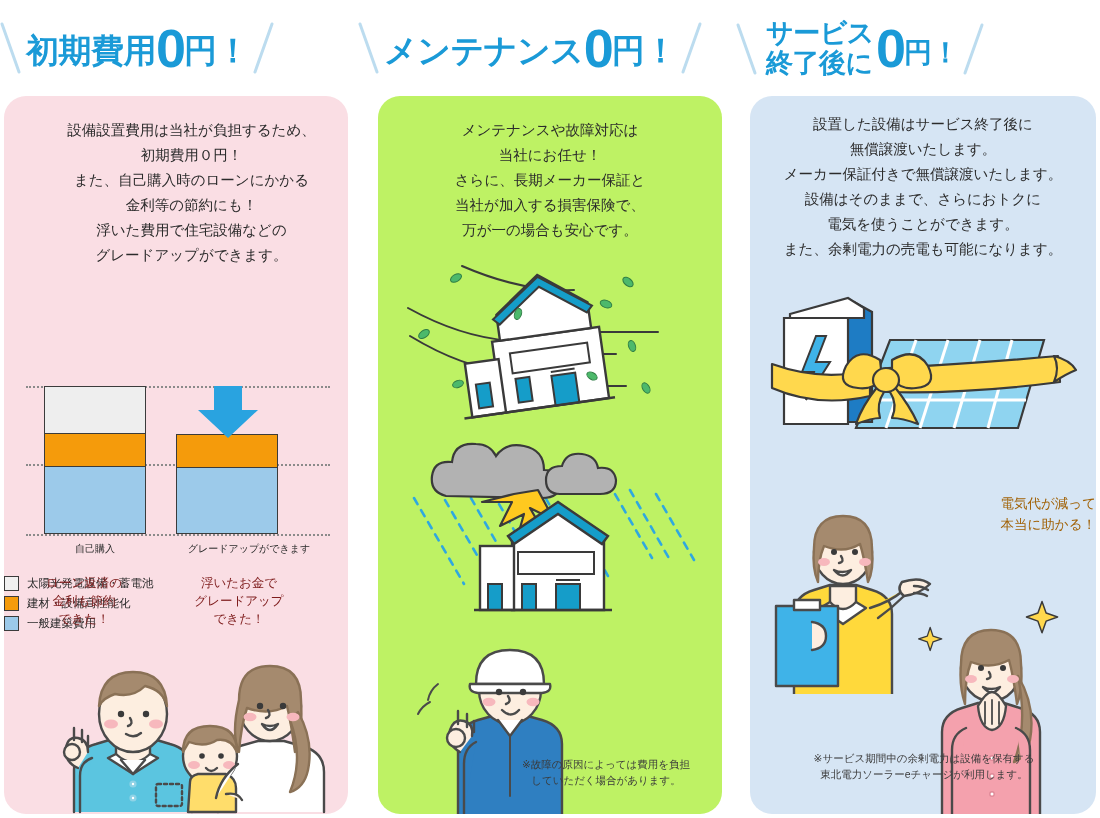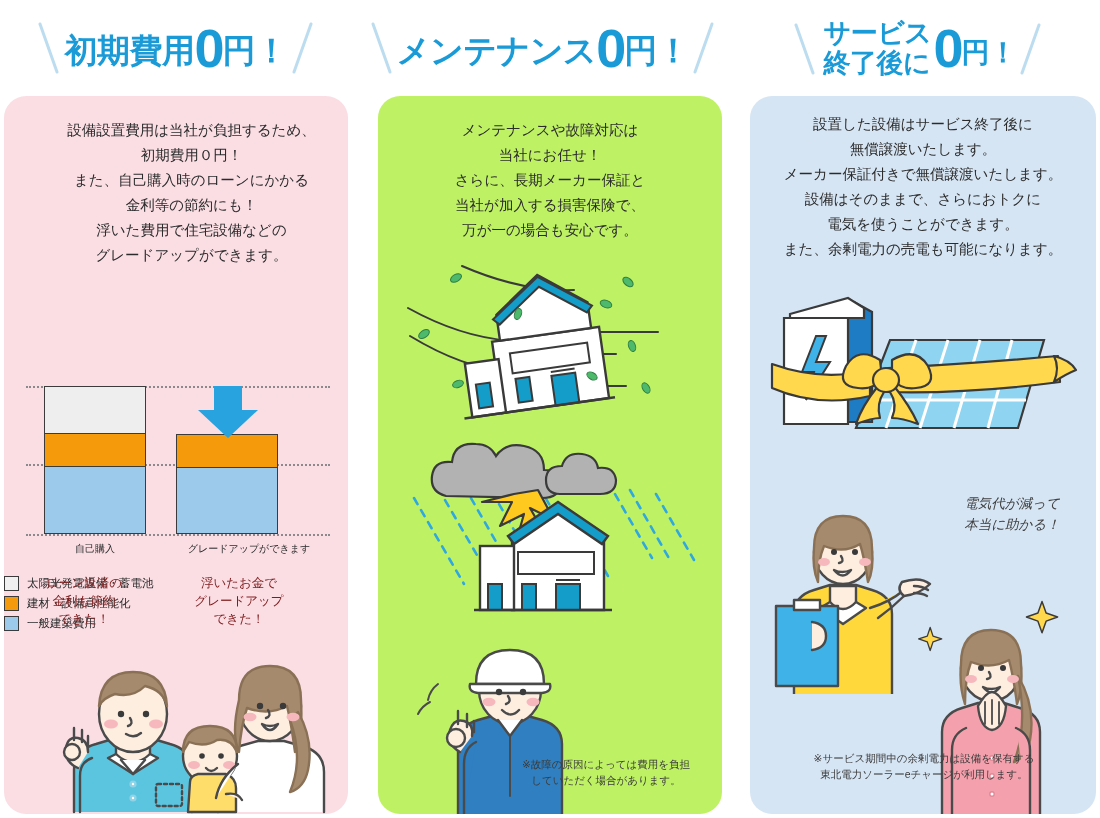--- a/index.html
+++ b/index.html
@@ -5,21 +5,21 @@
   * { margin:0; padding:0; box-sizing:border-box; }
   html, body {
     width:1100px; height:818px;
     background:#ffffff;
     font-family:"Liberation Sans","DejaVu Sans",sans-serif;
     overflow:hidden;
   }
   #stage { position:relative; width:1100px; height:818px; }
 
   
-  .header { position:absolute; top:0; height:96px; display:flex; align-items:center; justify-content:center; }
+  .header { position:absolute; top:0; height:96px; display:flex; align-items:center; justify-content:flex-start; }
   .hdr-inner { display:flex; align-items:center; justify-content:center; gap:4px; }
   .slash { color:#b9dcee; font-weight:700; }
   .slash svg { display:block; }
   .hdr-text { color:#1a9ad7; font-weight:700; letter-spacing:-0.5px; line-height:1.05; }
   .hdr-text .big0 { font-size:54px; font-weight:700; vertical-align:-5px; letter-spacing:-2px; }
   .hdr-main { font-size:33px; }
   .hdr-sub  { font-size:28px; }
   .two-line { display:flex; flex-direction:column; align-items:flex-start; }
   .two-line .ln { font-size:27px; line-height:1.12; }
 
@@ -46,21 +46,21 @@
   .arrow-down { position:absolute; }
   .legend { position:absolute; left:0; right:0; top:480px; display:flex; flex-direction:column;
             gap:5px; }
   .legend-row { display:flex; align-items:center; gap:8px; width:200px; }
   .swatch { width:15px; height:15px; border:1.3px solid #3b3b3b; flex:none; }
   .sw-solar{ background:#f0f0f0; } .sw-build{ background:#f59b0b; } .sw-base{ background:#9ccaea; }
   .legend-lbl { font-size:11.5px; color:#2b2b2b; }
 
   .callout { position:absolute; text-align:center; font-size:12.5px; line-height:1.45; color:#7f1d1d; }
 
-  .speech { position:absolute; text-align:center; font-size:13.5px; line-height:1.55; color:#404040;font-style:italic; }
+  .speech { position:absolute; text-align:right; font-size:13.5px; line-height:1.55; color:#a16207; }
 
   .art { position:absolute; }
 </style>
 </head>
 <body>
 
 <div id="stage">
 
   <div class="header" id="hdr1" style="left:0;width:352px;">
     <div class="hdr-inner">

